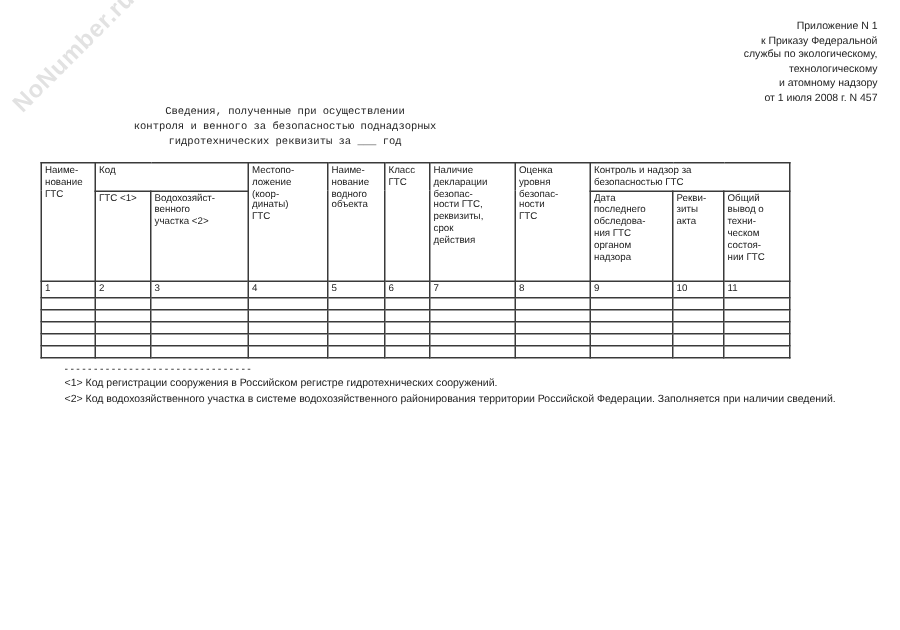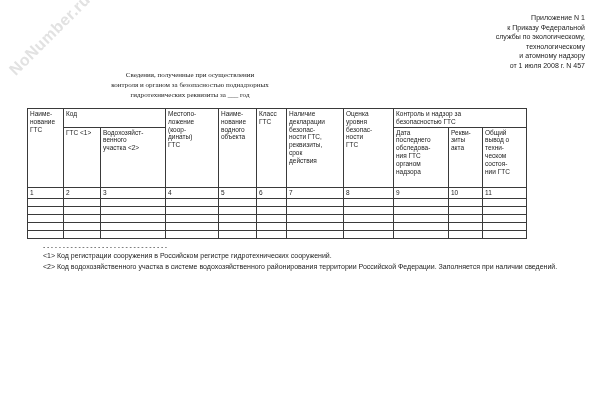--- a/index.html
+++ b/index.html
@@ -11,21 +11,21 @@
     position:absolute;left:-12px;top:26px;width:124px;text-align:center;
     font-size:16px;font-weight:700;letter-spacing:.5px;color:#e2e2e2;
     transform:rotate(-45deg);user-select:none;
   }
   .appendix{
     position:absolute;top:13px;right:15px;text-align:right;
     font-size:7px;line-height:9.5px;
   }
   .doc-title{
     position:absolute;top:70px;left:35px;width:310px;text-align:center;
-    font-family:Liberation Serif, serif;
+    font-family:Liberation Mono, monospace;
     font-size:7px;line-height:10px;
   }
   table.gts{
     position:absolute;left:27px;top:108px;
     border-collapse:collapse;table-layout:fixed;
   }
   .gts th,.gts td{
     border:1px solid #3a3a3a;padding:1px 2px;
     font-size:6.5px;line-height:7.8px;font-weight:400;
     text-align:left;vertical-align:top;white-space:pre-line;overflow:hidden;
@@ -52,21 +52,21 @@
   <div>Приложение N 1</div>
   <div>к Приказу Федеральной</div>
   <div>службы по экологическому,</div>
   <div>технологическому</div>
   <div>и атомному надзору</div>
   <div>от 1 июля 2008 г. N 457</div>
 </div>
 
 <div class="doc-title">
   <div>Сведения, полученные при осуществлении</div>
-  <div>контроля и органом за безопасностью поднадзорных</div>
+  <div>контроля и венного за безопасностью поднадзорных</div>
   <div>гидротехнических реквизиты за ___ год</div>
 </div>
 
 <table class="gts">
   <colgroup>
     <col style="width:36px">
       <col style="width:37px">
       <col style="width:65px">
     <col style="width:53px">
       <col style="width:38px">

